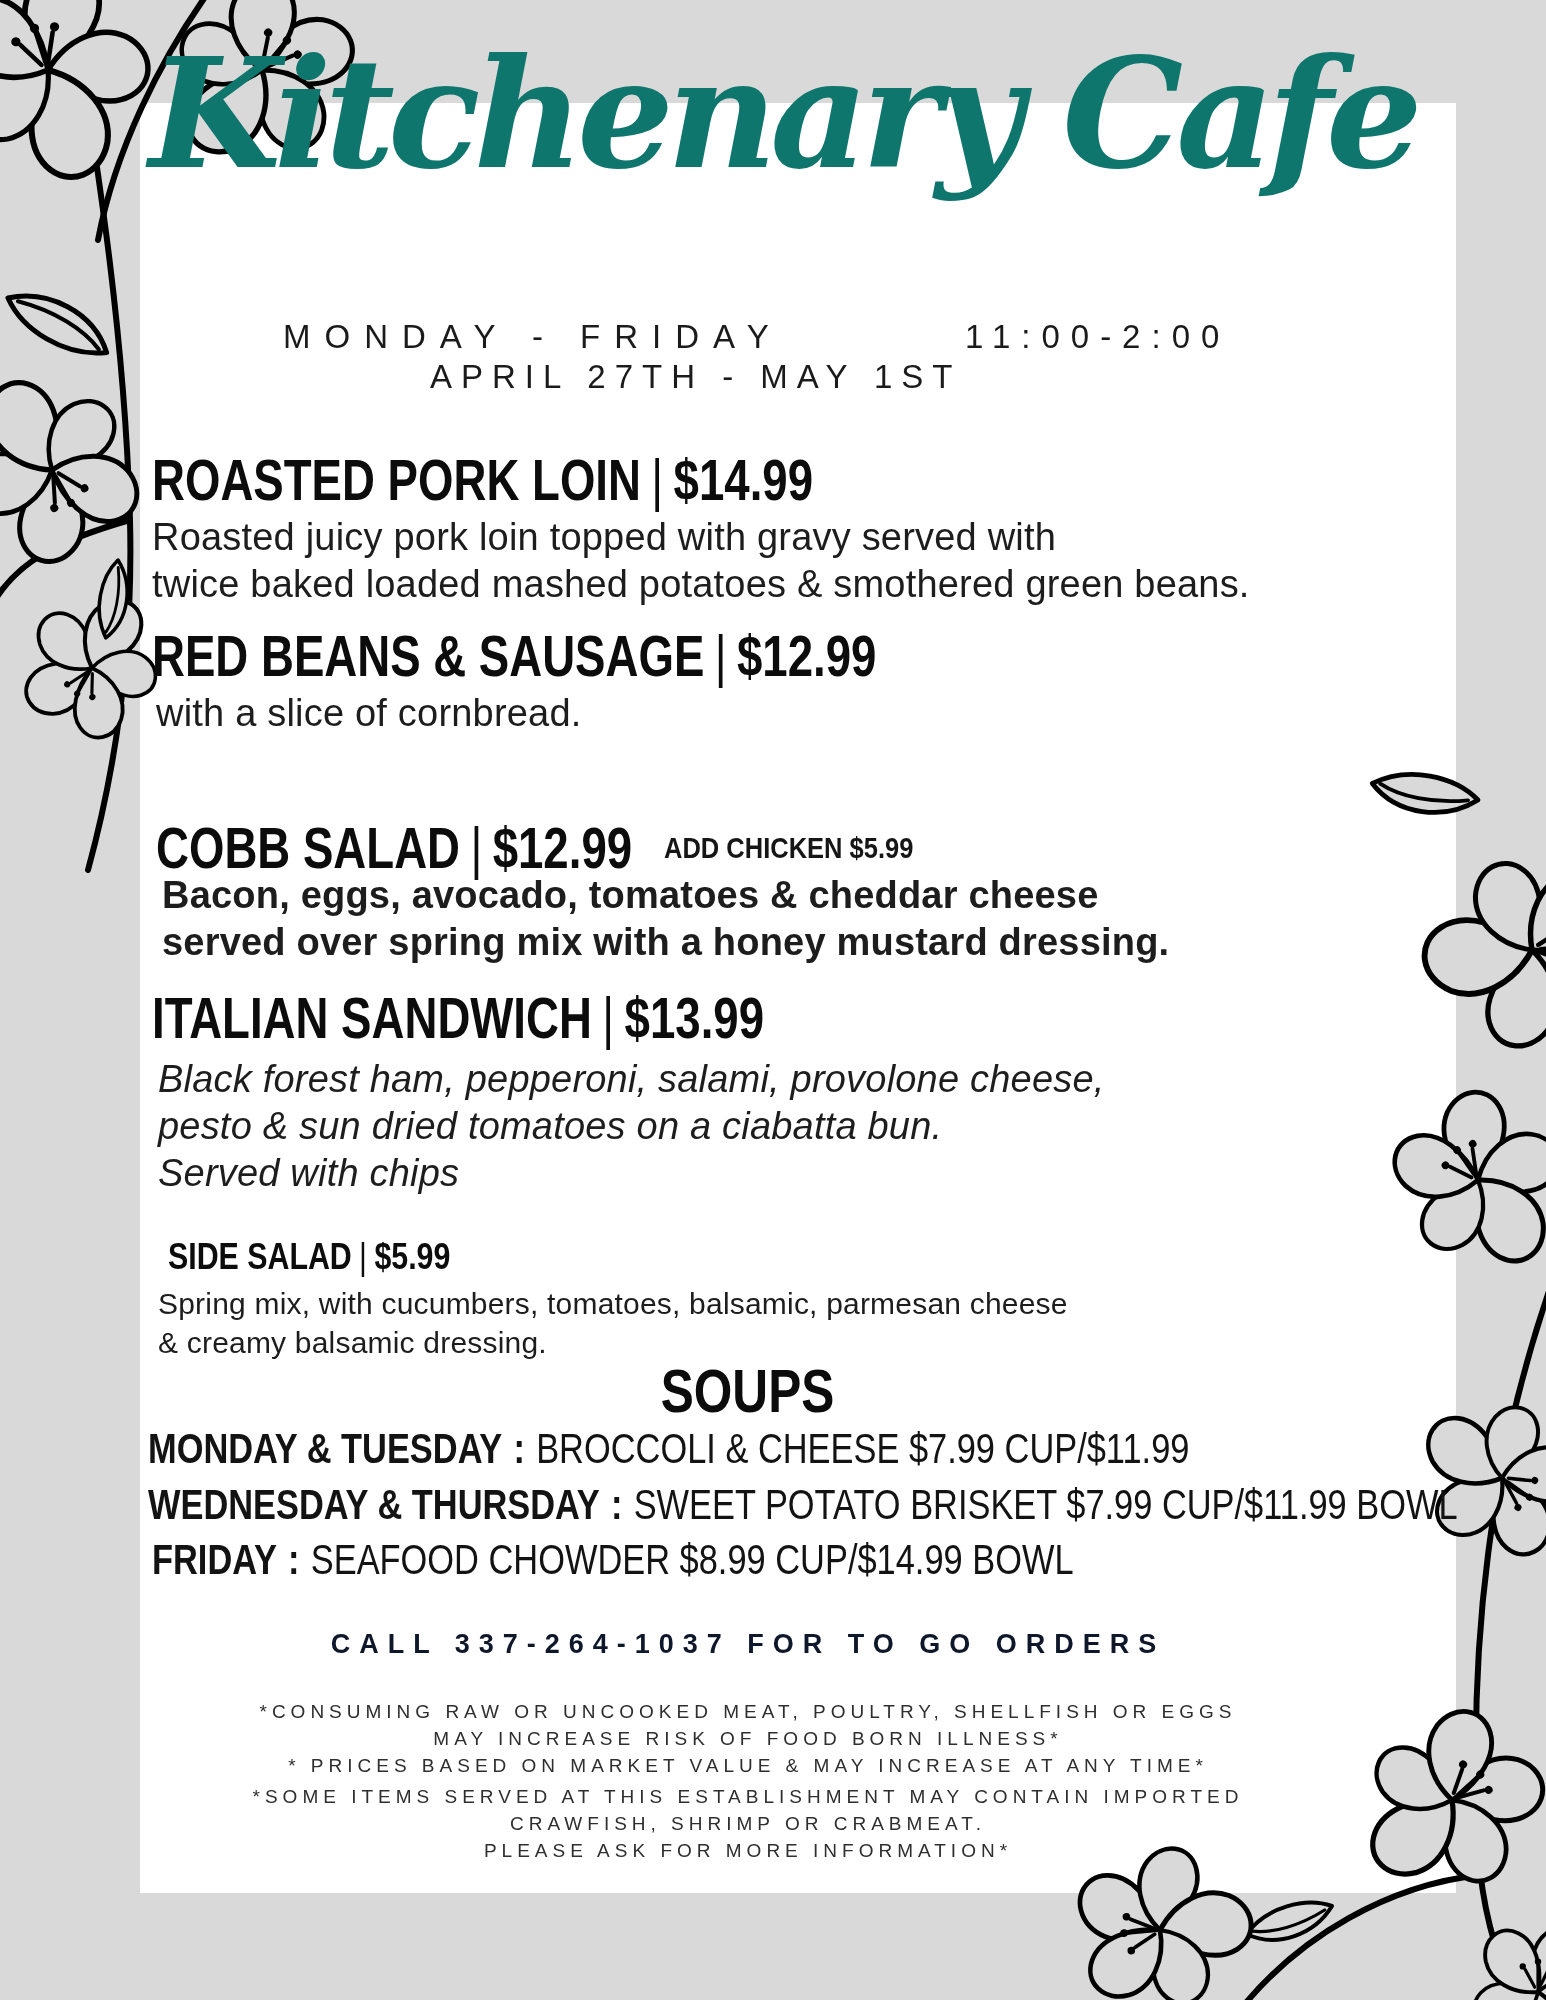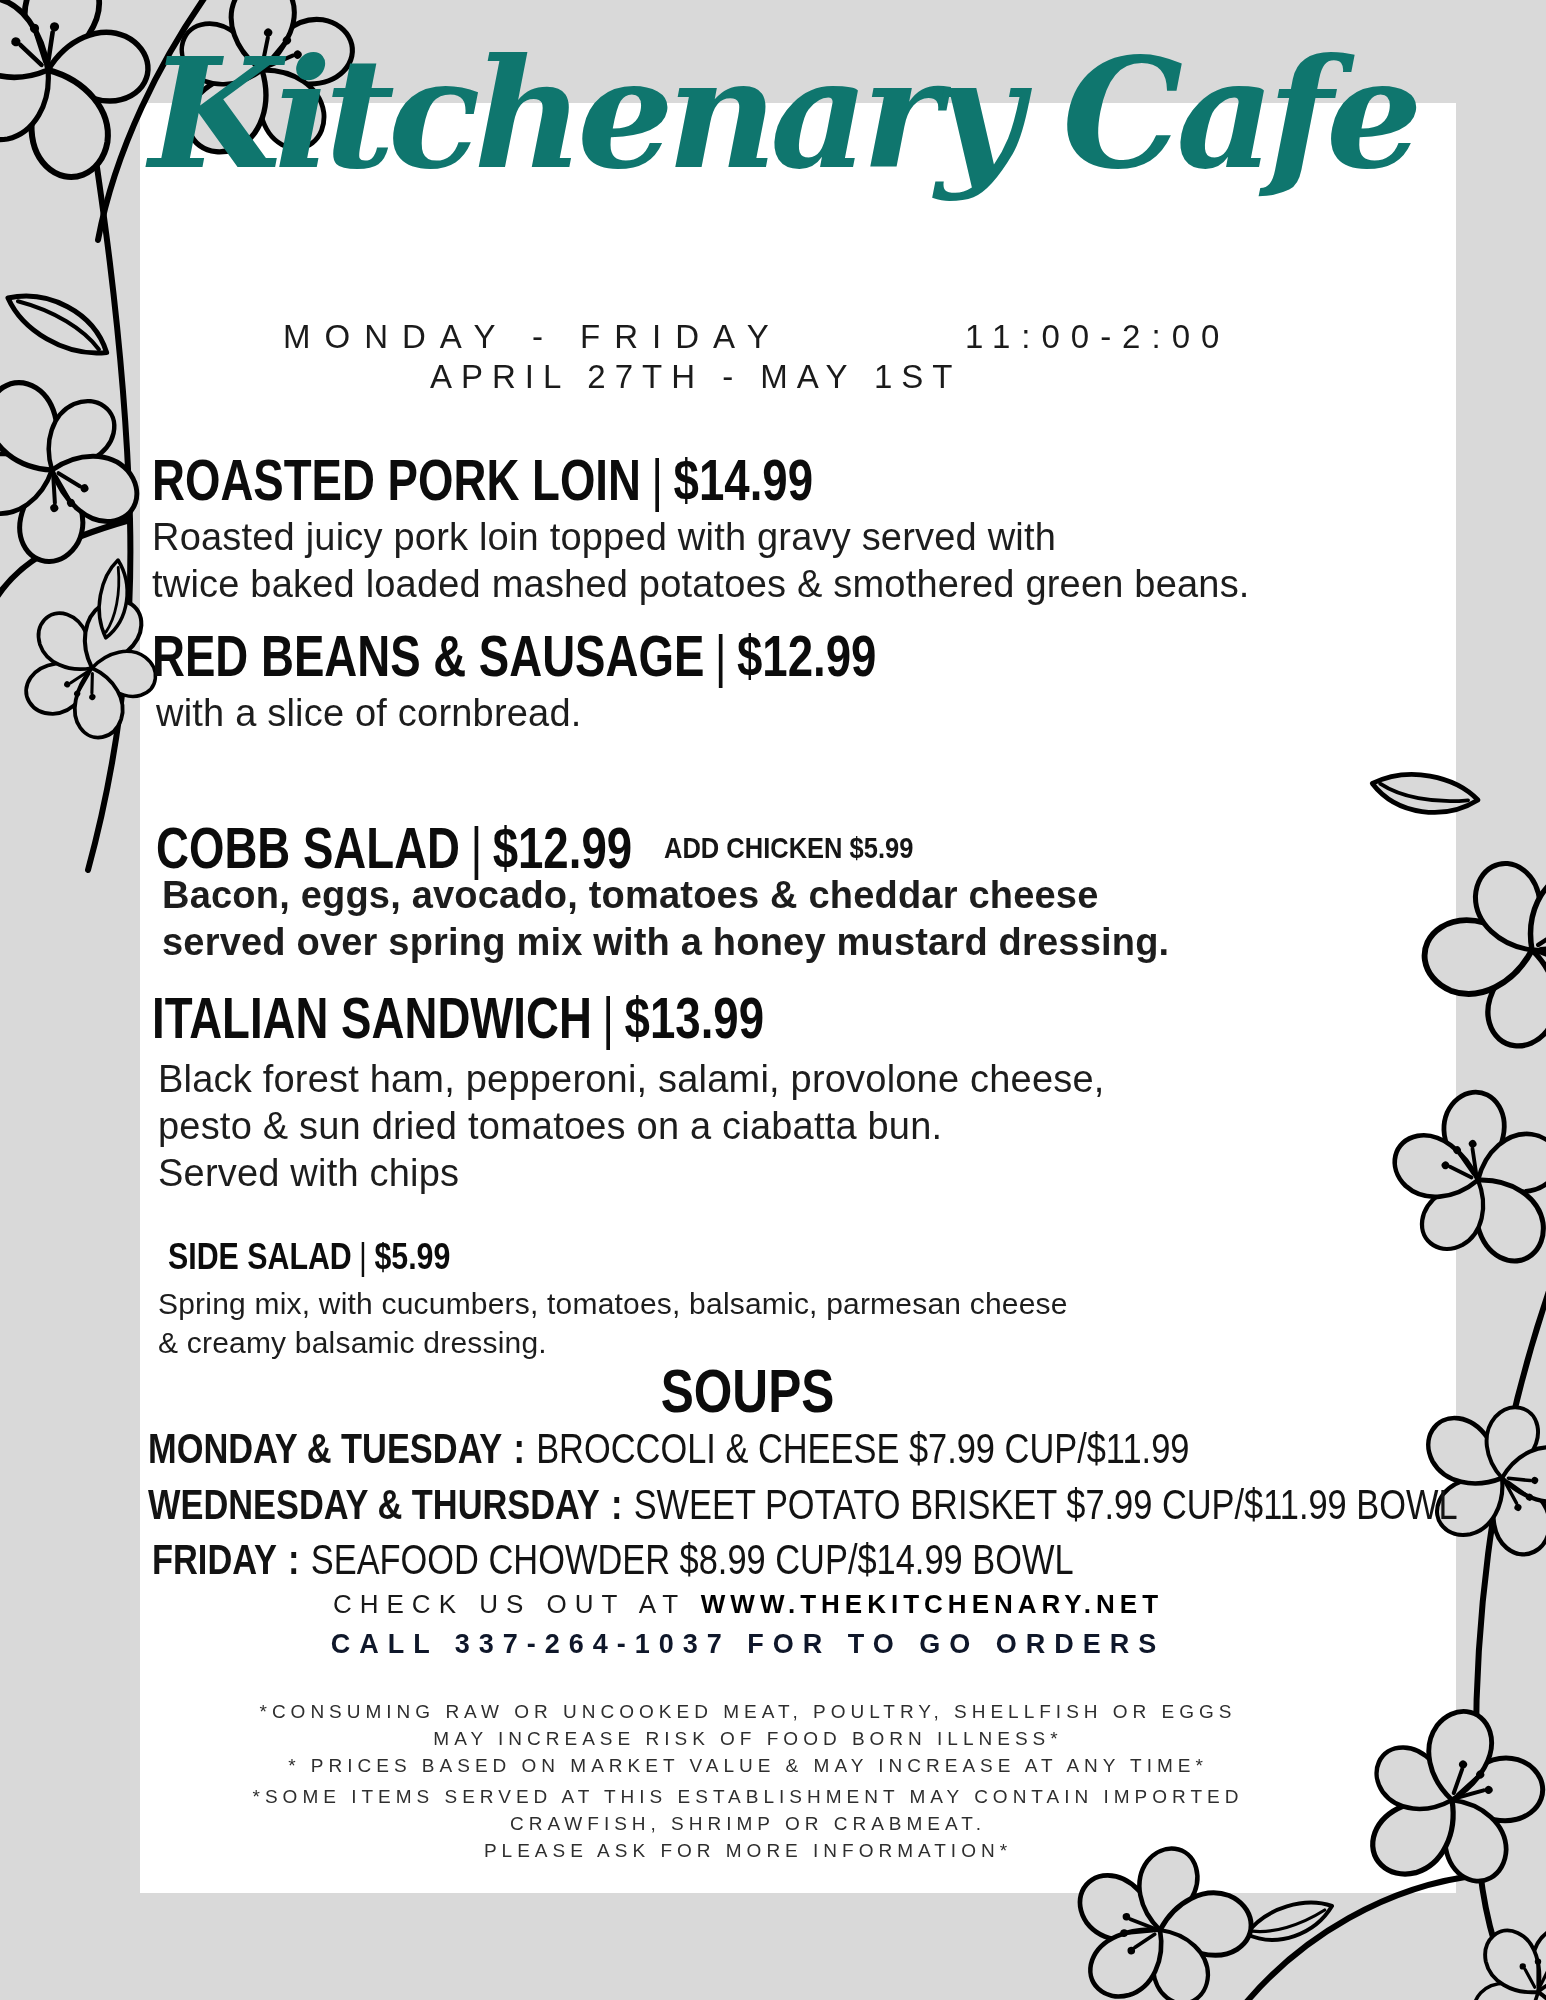--- a/index.html
+++ b/index.html
@@ -133,21 +133,21 @@
   </div>
   <div class="abs item-note" style="left:664px;top:833px;">ADD CHICKEN $5.99</div>
   <div class="abs desc" style="left:162px;top:872px;font-weight:bold;">
     <div>Bacon, eggs, avocado, tomatoes &amp; cheddar cheese</div>
     <div>served over spring mix with a honey mustard dressing.</div>
   </div>
 
   <div class="abs item-head" style="left:152px;top:990px;">
     <span>ITALIAN SANDWICH</span><span class="pipe">|</span><span>$13.99</span>
   </div>
-  <div class="abs desc" style="left:158px;top:1056px;">
+  <div class="abs desc" style="left:158px;top:1056px;font-style:italic;">
     <div>Black forest ham, pepperoni, salami, provolone cheese,</div>
     <div>pesto &amp; sun dried tomatoes on a ciabatta bun.</div>
     <div>Served with chips</div>
   </div>
 
   <div class="abs side-head" style="left:168px;top:1238px;">
     <span>SIDE SALAD</span><span class="pipe">|</span><span>$5.99</span>
   </div>
   <div class="abs desc side-desc" style="left:158px;top:1284px;">
     <div>Spring mix, with cucumbers, tomatoes, balsamic, parmesan cheese</div>
@@ -160,23 +160,20 @@
   <div class="abs soup-row" style="left:148px;top:1427px;">
     <span class="day">MONDAY &amp; TUESDAY</span><span class="colon">:</span><span class="soup-item">BROCCOLI &amp; CHEESE  $7.99 CUP/$11.99</span>
   </div>
   <div class="abs soup-row" style="left:148px;top:1483px;">
     <span class="day">WEDNESDAY &amp; THURSDAY</span><span class="colon">:</span><span class="soup-item">SWEET POTATO BRISKET  $7.99 CUP/$11.99 BOWL</span>
   </div>
   <div class="abs soup-row" style="left:152px;top:1538px;">
     <span class="day">FRIDAY</span><span class="colon">:</span><span class="soup-item">SEAFOOD CHOWDER  $8.99 CUP/$14.99 BOWL</span>
   </div>
 
-  <div class="center-wrap contact" style="top:1591px;">
-    <span>CHECK US OUT AT </span><span class="site">WWW.THEKITCHENARY.NET</span>
-  </div>
   <div class="center-wrap call" style="top:1629px;">CALL 337-264-1037 FOR TO GO ORDERS</div>
 
   <div class="center-wrap fine" style="top:1698px;">
     <div>*CONSUMING RAW OR UNCOOKED MEAT, POULTRY, SHELLFISH OR EGGS</div>
     <div>MAY INCREASE RISK OF FOOD BORN ILLNESS*</div>
     <div>* PRICES BASED ON MARKET VALUE &amp; MAY INCREASE AT ANY TIME*</div>
     <div class="gap">*SOME ITEMS SERVED AT THIS ESTABLISHMENT MAY CONTAIN IMPORTED</div>
     <div>CRAWFISH, SHRIMP OR CRABMEAT.</div>
     <div>PLEASE ASK FOR MORE INFORMATION*</div>
   </div>

